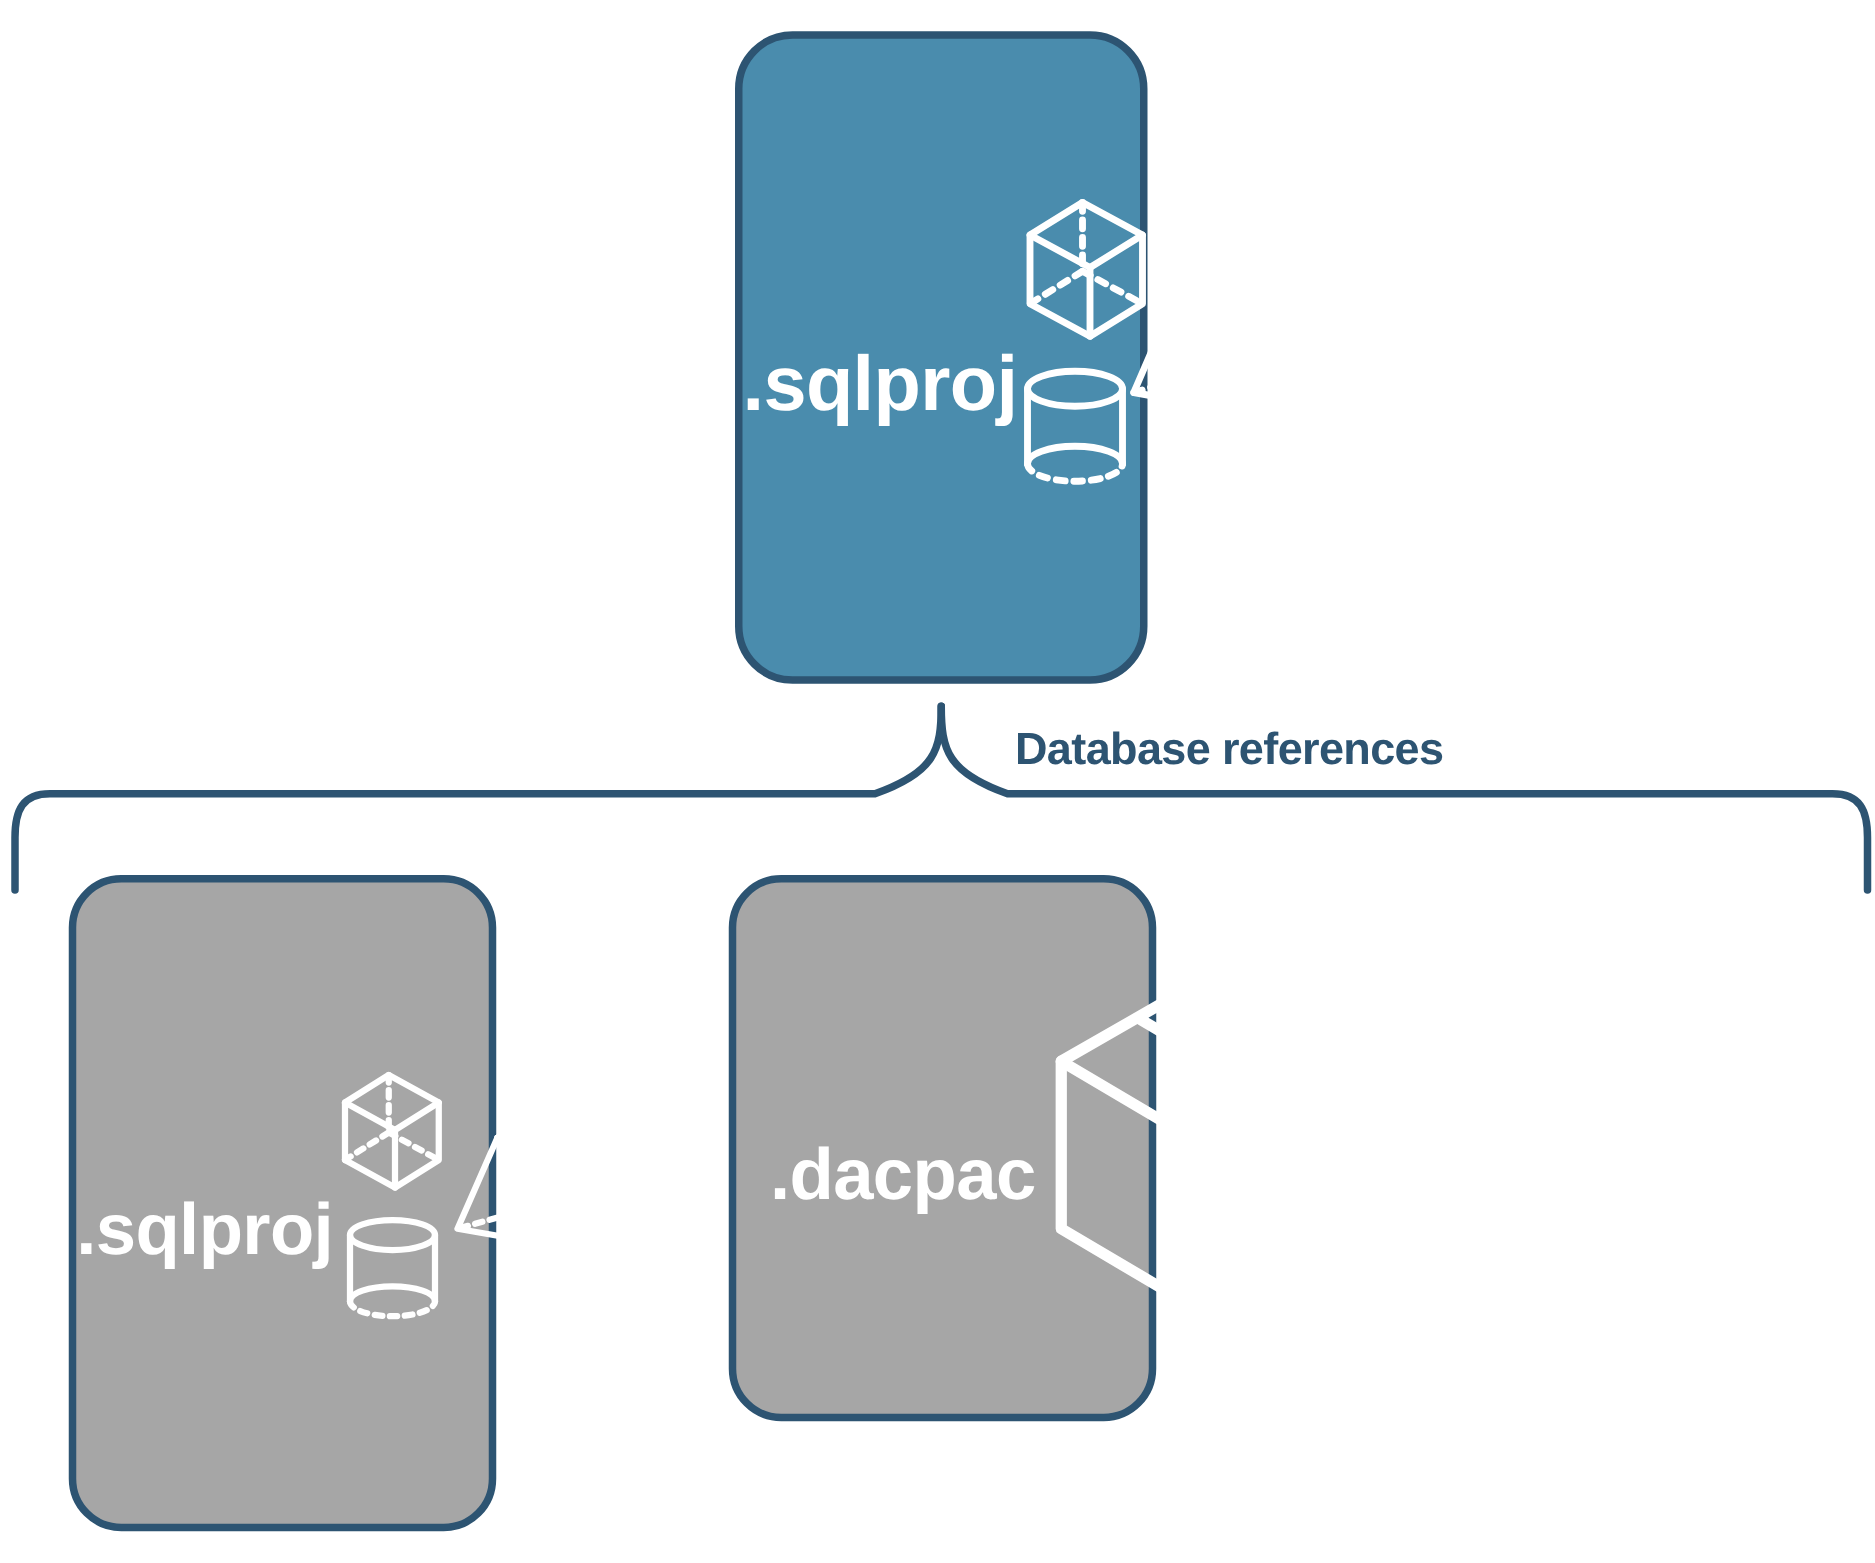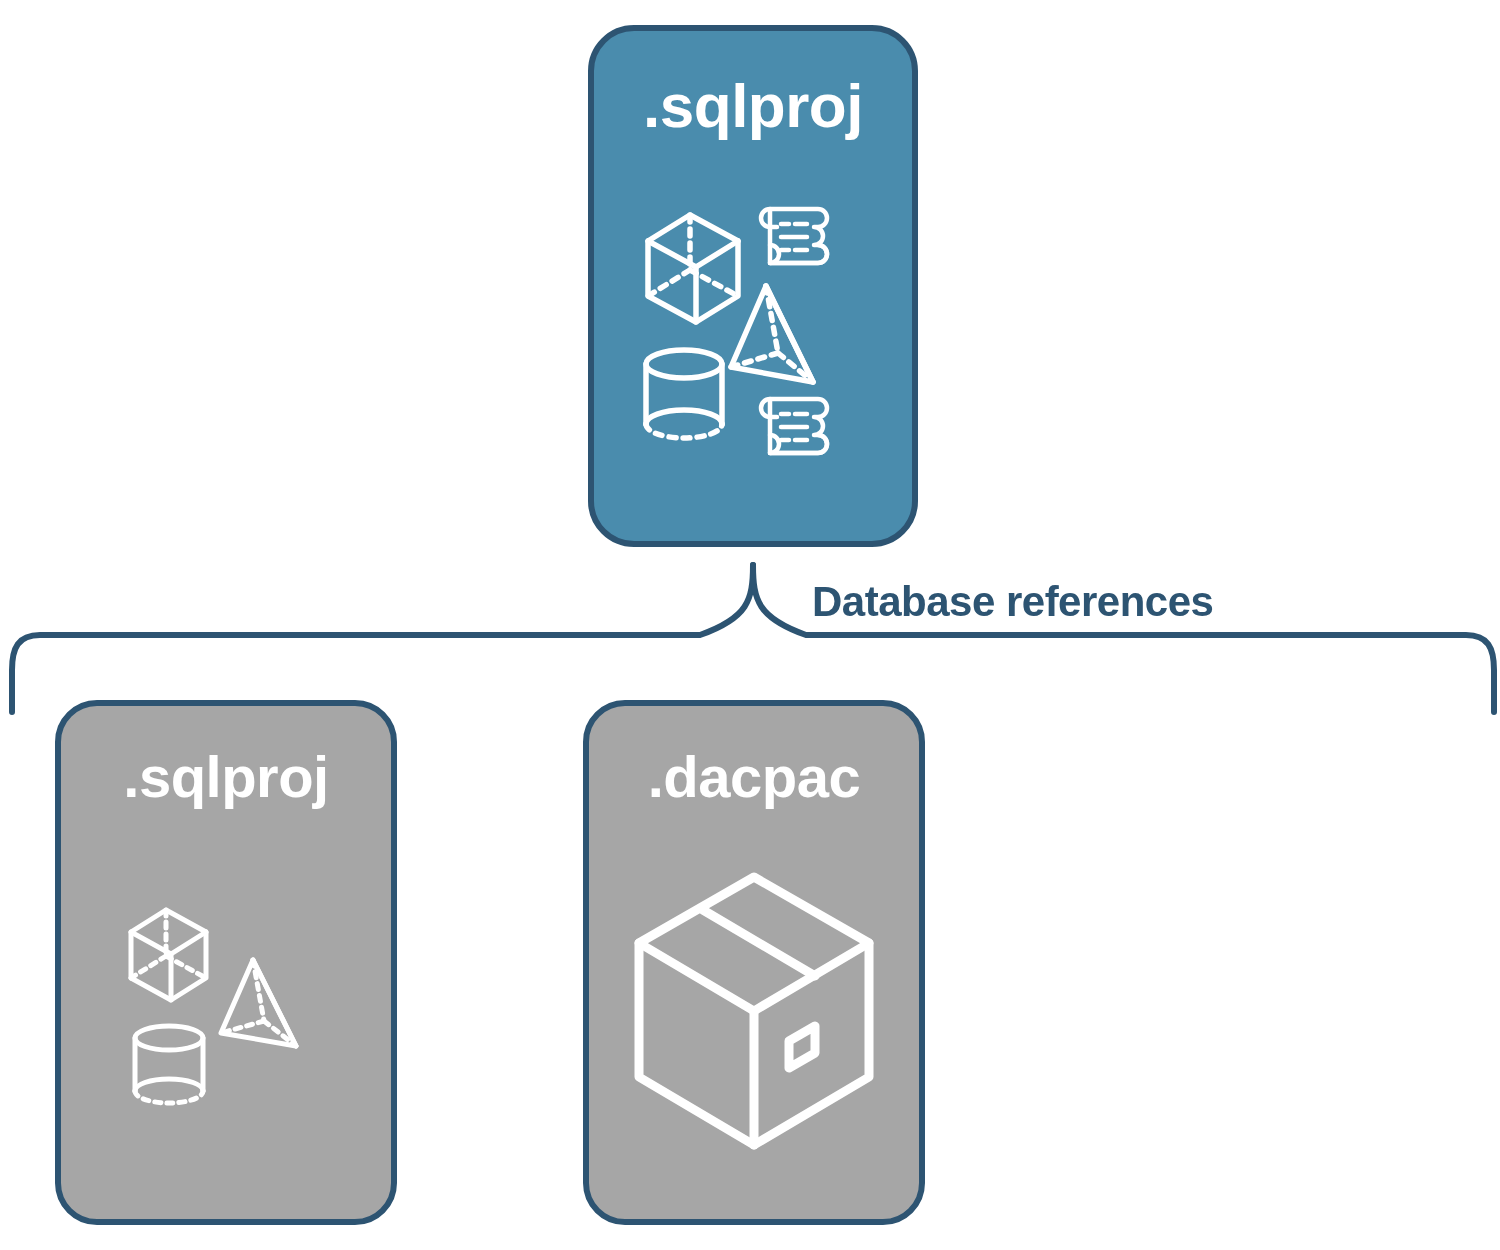--- a/index.html
+++ b/index.html
@@ -19,21 +19,21 @@
     overflow: hidden;
   }
 
   
   .card {
     position: absolute;
     box-sizing: border-box;
     border: 6px solid #2d5472;
     border-radius: 42px;
     display: flex;
-    flex-direction: column;
+    flex-direction: row;
     align-items: center;
   }
   .card.primary  { background: #4a8cad; }
   .card.muted    { background: #a6a6a6; }
 
   .card-title {
     color: #ffffff;
     font-weight: bold;
     letter-spacing: -0.5px;
     line-height: 1;
@@ -49,21 +49,21 @@
     height: 522px;
     border-radius: 46px;
   }
   #card-root .card-title {
     font-size: 62px;
     margin-top: 44px;
   }
 
   
   #card-sqlproj-ref { left: 55px;   top: 700px; width: 342px; height: 525px; }
-  #card-dacpac-ref  { left: 583px;  top: 700px; width: 342px; height: 525px; }
+  #card-dacpac-ref  { left: 583px;  top: 700px; width: 342px; height: 437px; padding-left: 27px; }
   #card-nupkg-ref   { left: 1110px; top: 700px; width: 342px; height: 525px; }
 
   .card.muted .card-title {
     font-size: 58px;
     margin-top: 42px;
   }
 
   
   .icon-area {
     position: relative;
@@ -85,21 +85,21 @@
     pointer-events: none;
   }
   #connector svg { display: block; }
 
   
   #connector-label {
     position: absolute;
     left: 812px;
     top: 578px;
     color: #2d5472;
-    font-size: 42px;
+    font-size: 36px;
     font-weight: bold;
     letter-spacing: -0.5px;
     white-space: nowrap;
     user-select: none;
   }
 </style>
 </head>
 <body>
 
 <div id="canvas">

